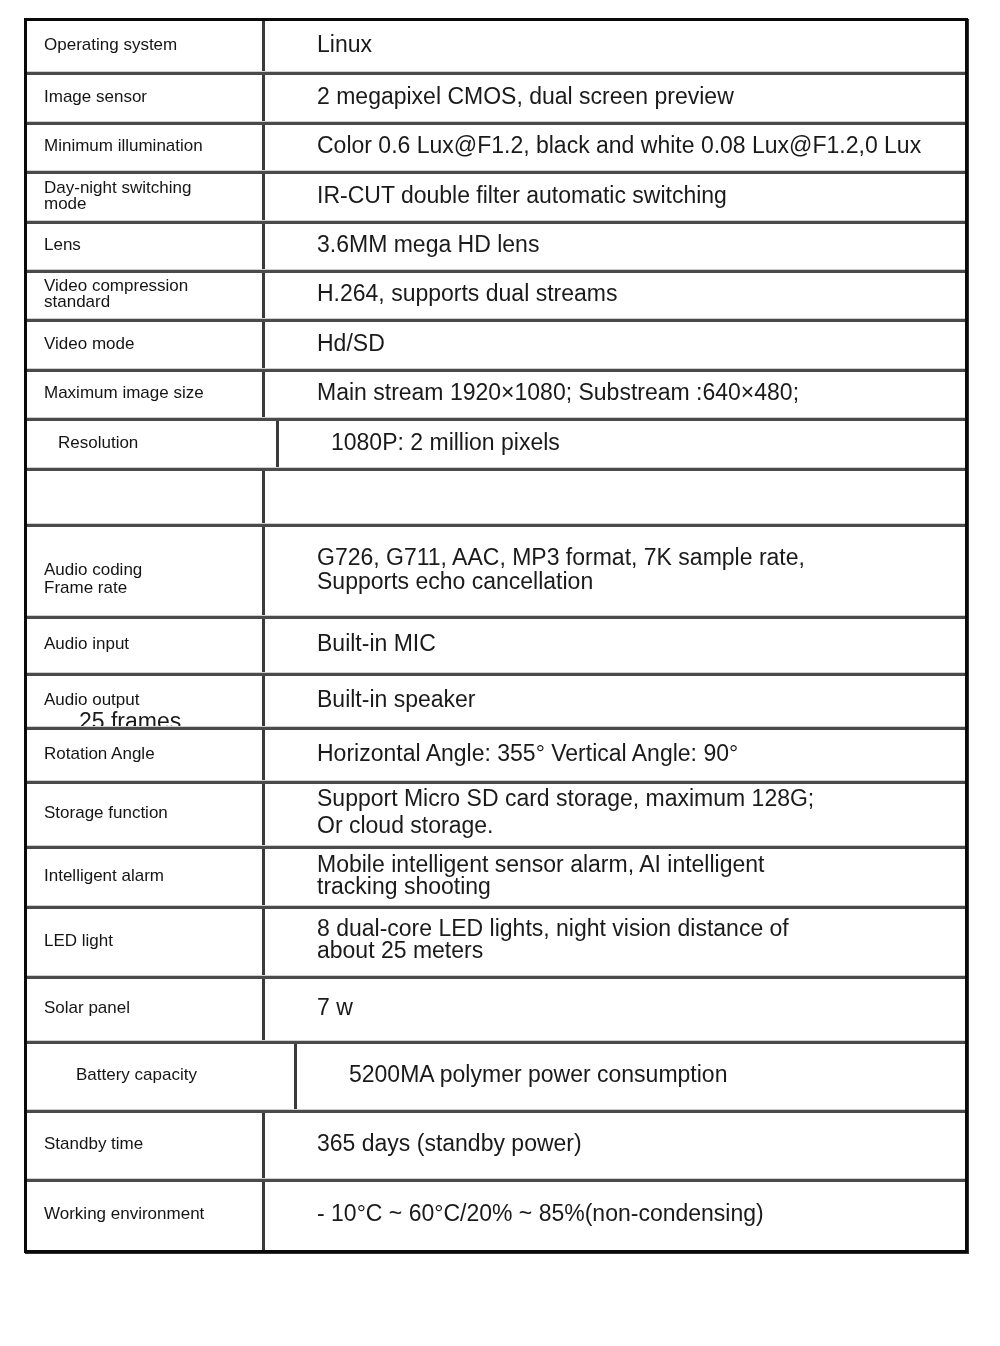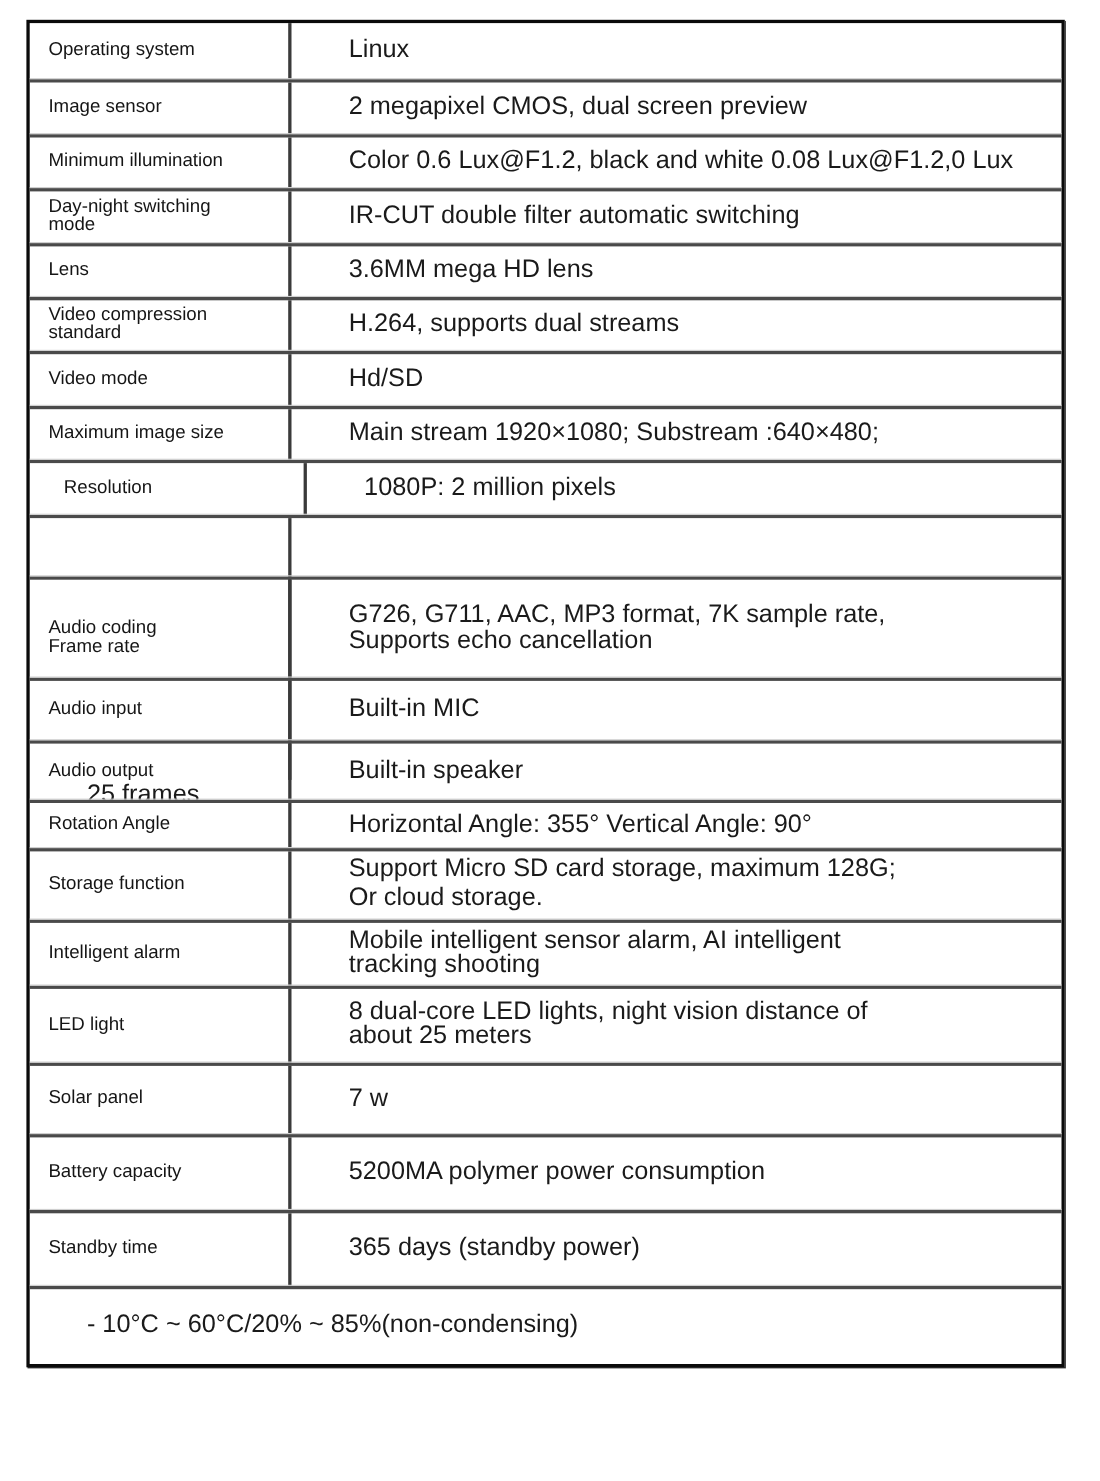--- a/index.html
+++ b/index.html
@@ -147,21 +147,21 @@
         <span class="label-text">Audio input</span>
       </div>
     <div class="cell-value"><span class="value-text">Built-in MIC</span></div>
   </div>
   <div class="spec-row" style="height: 54px;">
     <div class="cell-label">
         <span class="label-text">Audio output</span>
       </div>
     <div class="cell-value"><span class="value-text">Built-in speaker</span></div>
   </div>
-  <div class="spec-row" style="height: 44px;">
+  <div class="spec-row" style="height: 54px;">
     <div class="cell-label">
         <span class="label-text">Rotation Angle</span>
       </div>
     <div class="cell-value"><span class="value-text">Horizontal Angle: 355° Vertical Angle: 90°</span></div>
   </div>
   <div class="spec-row" style="height: 65px;">
     <div class="cell-label">
         <span class="label-text">Storage function</span>
       </div>
     <div class="cell-value"><span class="value-text" style="line-height:27px">Support Micro SD card storage, maximum 128G;
@@ -180,28 +180,31 @@
       </div>
     <div class="cell-value" style="align-items:flex-start;padding-top:8px"><span class="value-text" style="line-height:22px">8 dual-core LED lights, night vision distance of
 about 25 meters</span></div>
   </div>
   <div class="spec-row" style="height: 65px;">
     <div class="cell-label">
         <span class="label-text">Solar panel</span>
       </div>
     <div class="cell-value"><span class="value-text">7 w</span></div>
   </div>
+  <div class="spec-row" style="height: 69px; padding-left: 32px;">
+    <div class="cell-label">
+        <span class="label-text">Battery capacity</span>
+      </div>
+    <div class="cell-value"><span class="value-text">5200MA polymer power consumption</span></div>
+  </div>
   <div class="spec-row" style="height: 69px;">
     <div class="cell-label">
-        <span class="label-text">Battery capacity</span>
-      </div>
-    <div class="cell-value"><span class="value-text">5200MA polymer power consumption</span></div>
-  </div>
-  <div class="spec-row" style="height: 69px;">
-    <div class="cell-label">
         <span class="label-text">Standby time</span>
       </div>
     <div class="cell-value"><span class="value-text">365 days (standby power)</span></div>
   </div>
   <div class="spec-row" style="height: 71px;">
+    <div class="cell-label">
+        <span class="label-text">Working environment</span>
+      </div>
     <div class="cell-value"><span class="value-text">- 10°C ~ 60°C/20% ~ 85%(non-condensing)</span></div>
   </div>
 </div>
 
 </body></html>

